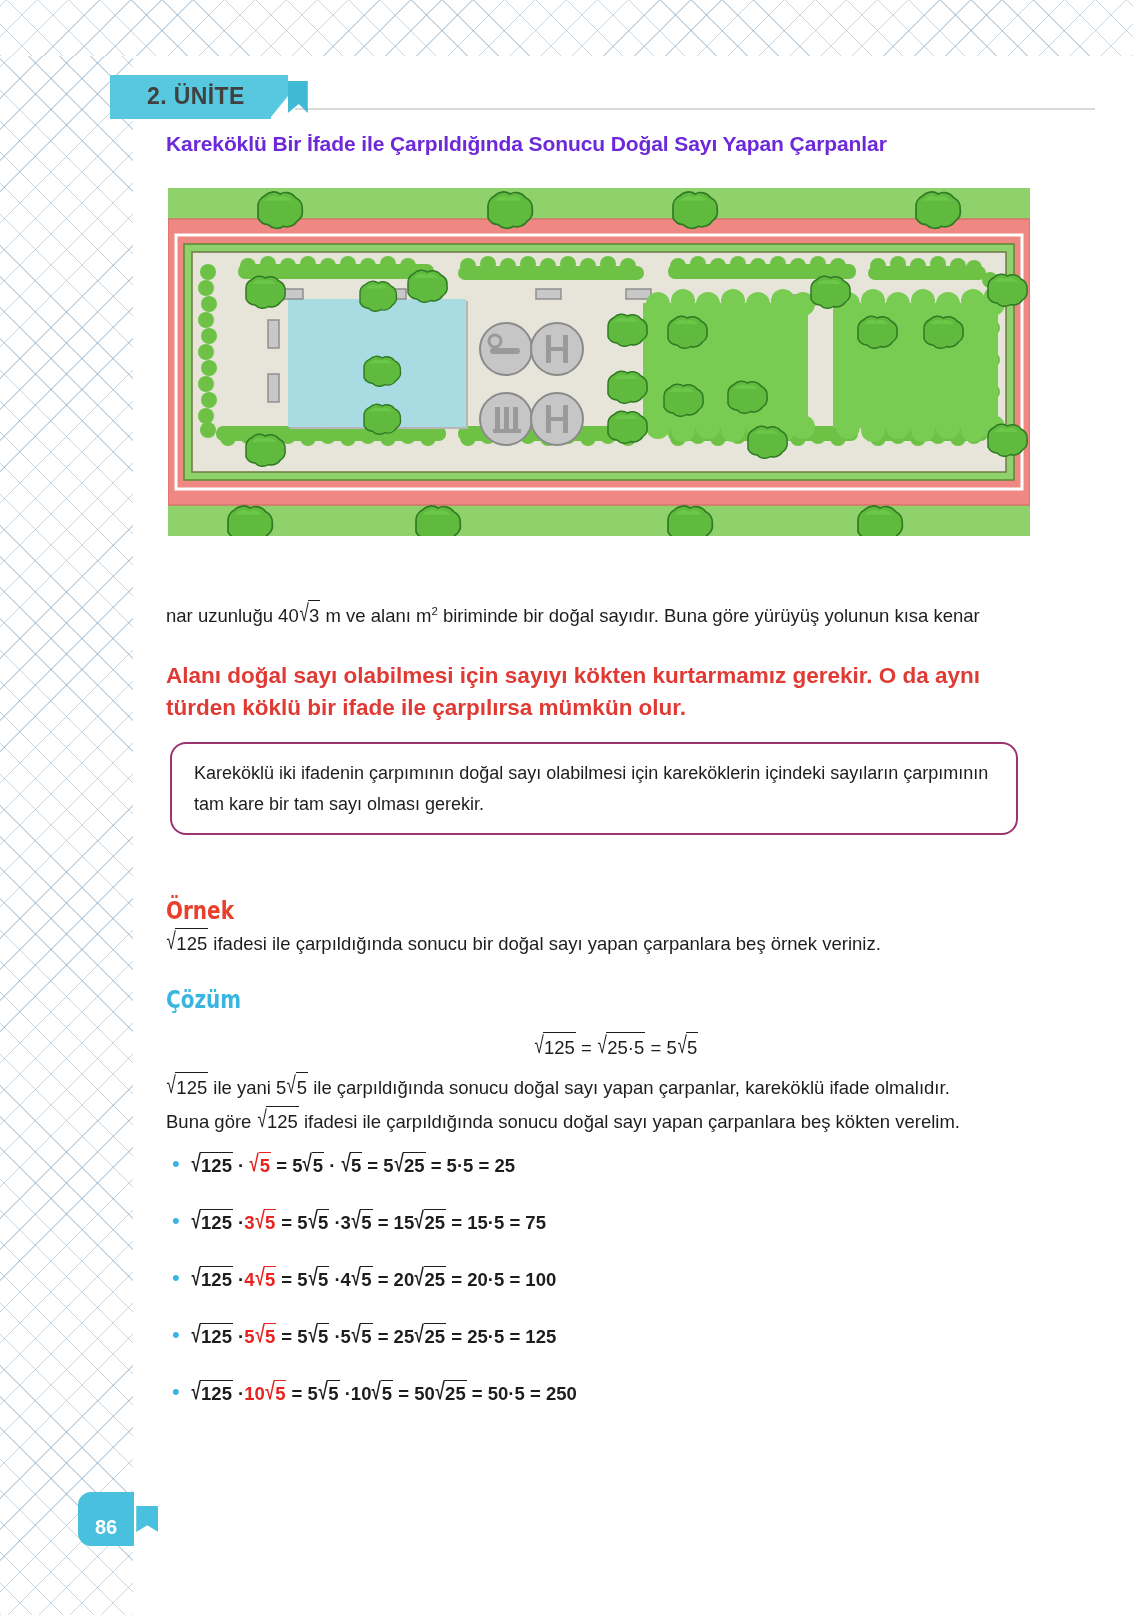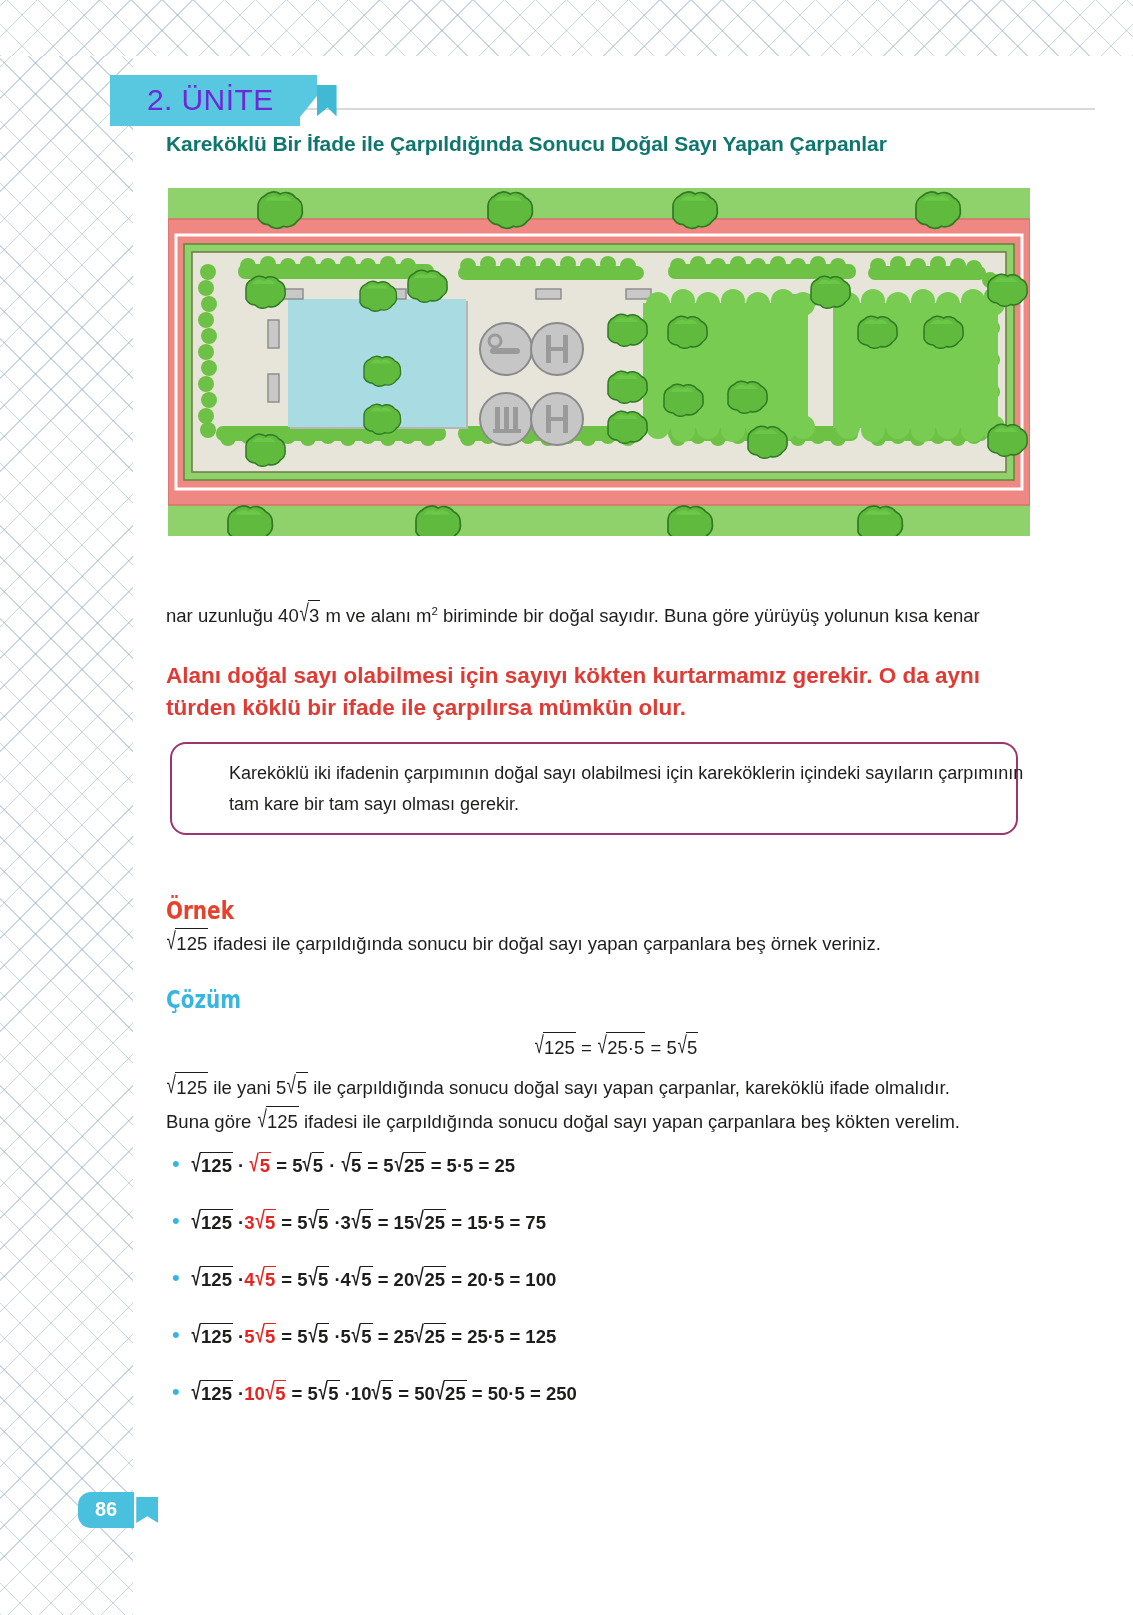--- a/index.html
+++ b/index.html
@@ -31,22 +31,22 @@
     position:absolute;left:133px;top:56px;width:1000px;height:1559px;
     background:#fff;z-index:1;
   }
 
   
   .unit-banner{
     position:absolute;left:110px;top:75px;z-index:4;
     display:flex;align-items:center;
   }
   .unit-tab{
-    background:#58c8e0;color:#6d28d9;
-    font-size:30px;font-weight:normal;letter-spacing:.4px;
+    background:#58c8e0;color:#404040;
+    font-size:23px;font-weight:bold;letter-spacing:.4px;
     padding:8px 26px 9px 37px;
     position:relative;
   }
   .unit-tab::after{
     content:"";position:absolute;right:-17px;top:0;
     border-left:17px solid #58c8e0;
     border-top:0 solid transparent;
     border-bottom:21px solid transparent;
     height:21px;width:0;
   }
@@ -55,21 +55,21 @@
     clip-path:polygon(0 0,100% 0,100% 100%,55% 72%,0 100%);
   }
   .header-rule{
     position:absolute;left:295px;top:108px;width:800px;height:2px;
     background:#d9d9d9;z-index:3;
   }
 
   
   .sec-title{
     position:absolute;left:166px;top:132px;z-index:4;
-    color:#0f766e;font-size:21px;font-weight:bold;letter-spacing:-.1px;
+    color:#6d28d9;font-size:21px;font-weight:bold;letter-spacing:-.1px;
   }
 
   
   .illus{
     position:absolute;left:168px;top:188px;width:862px;height:348px;
     z-index:4;overflow:hidden;background:#8fd16a;
   }
 
   
   .para{
@@ -84,21 +84,21 @@
   .red-answer .l2{white-space:normal;}
 
   
   .infobox{
     position:absolute;left:170px;top:742px;width:848px;height:93px;z-index:4;
     border:2.5px solid #9c3470;border-radius:16px;
     box-sizing:border-box;
   }
   .infobox-txt{
     position:absolute;left:22px;top:14px;width:810px;
-    color:#1d1d1b;font-size:18px;line-height:31px;margin-left:35px;
+    color:#1d1d1b;font-size:18px;line-height:31px;
   }
 
   
   .lbl-ornek{
     position:absolute;left:166px;top:896px;z-index:4;
     color:#e8402a;font-size:25px;font-weight:bold;
     font-family:"DejaVu Sans", sans-serif;
     transform:scaleX(.80);transform-origin:left center;
   }
   .lbl-cozum{
@@ -136,21 +136,21 @@
     display:inline-block;border-top:1.4px solid currentColor;
     padding:0 1px 0 1px;margin-left:-1px;
   }
   .red{color:#e8231f;}
   .sup{font-size:.62em;vertical-align:super;}
 
   
   .pg-wrap{position:absolute;left:78px;top:1492px;z-index:5;display:flex;align-items:center;}
   .pg-badge{
     background:#49c0dd;color:#fff;font-size:20px;font-weight:bold;
-    padding:6px 17px 7px 17px;border-radius:13px 0 0 13px;
+    padding:24px 17px 7px 17px;border-radius:13px 0 0 13px;
   }
   .pg-flag{width:22px;height:26px;background:#49c0dd;margin-left:2px;
     clip-path:polygon(0 0,100% 0,100% 100%,50% 74%,0 100%);}
 </style>
 </head>
 <body>
 
 <div class="lattice"></div>
 <div class="lattice-top"></div>
 <div class="page-white"></div>

